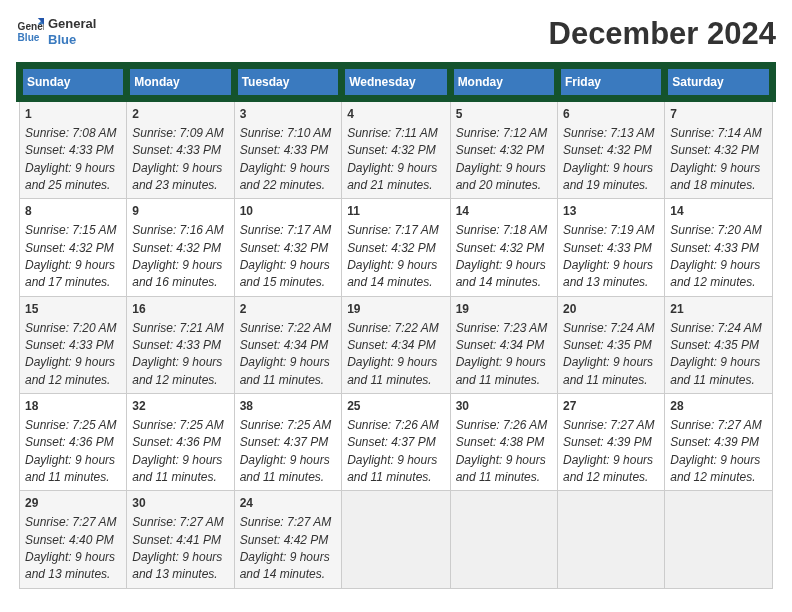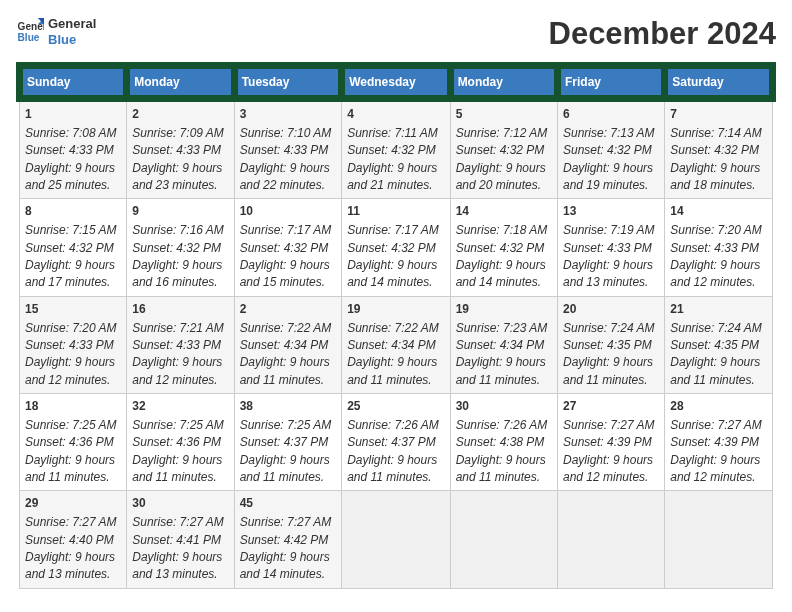--- a/index.html
+++ b/index.html
@@ -245,21 +245,21 @@
       <tr>
         <td>
           <span class="day-number">29</span>
           <div class="day-info">Sunrise: 7:27 AM<br>Sunset: 4:40 PM<br>Daylight: 9 hours and 13 minutes.</div>
         </td>
         <td>
           <span class="day-number">30</span>
           <div class="day-info">Sunrise: 7:27 AM<br>Sunset: 4:41 PM<br>Daylight: 9 hours and 13 minutes.</div>
         </td>
         <td>
-          <span class="day-number">45</span>
+          <span class="day-number">24</span>
           <div class="day-info">Sunrise: 7:27 AM<br>Sunset: 4:42 PM<br>Daylight: 9 hours and 14 minutes.</div>
         </td>
         <td class="empty-cell"></td>
         <td class="empty-cell"></td>
         <td class="empty-cell"></td>
         <td class="empty-cell"></td>
       </tr>
     </tbody>
 </table>
 

